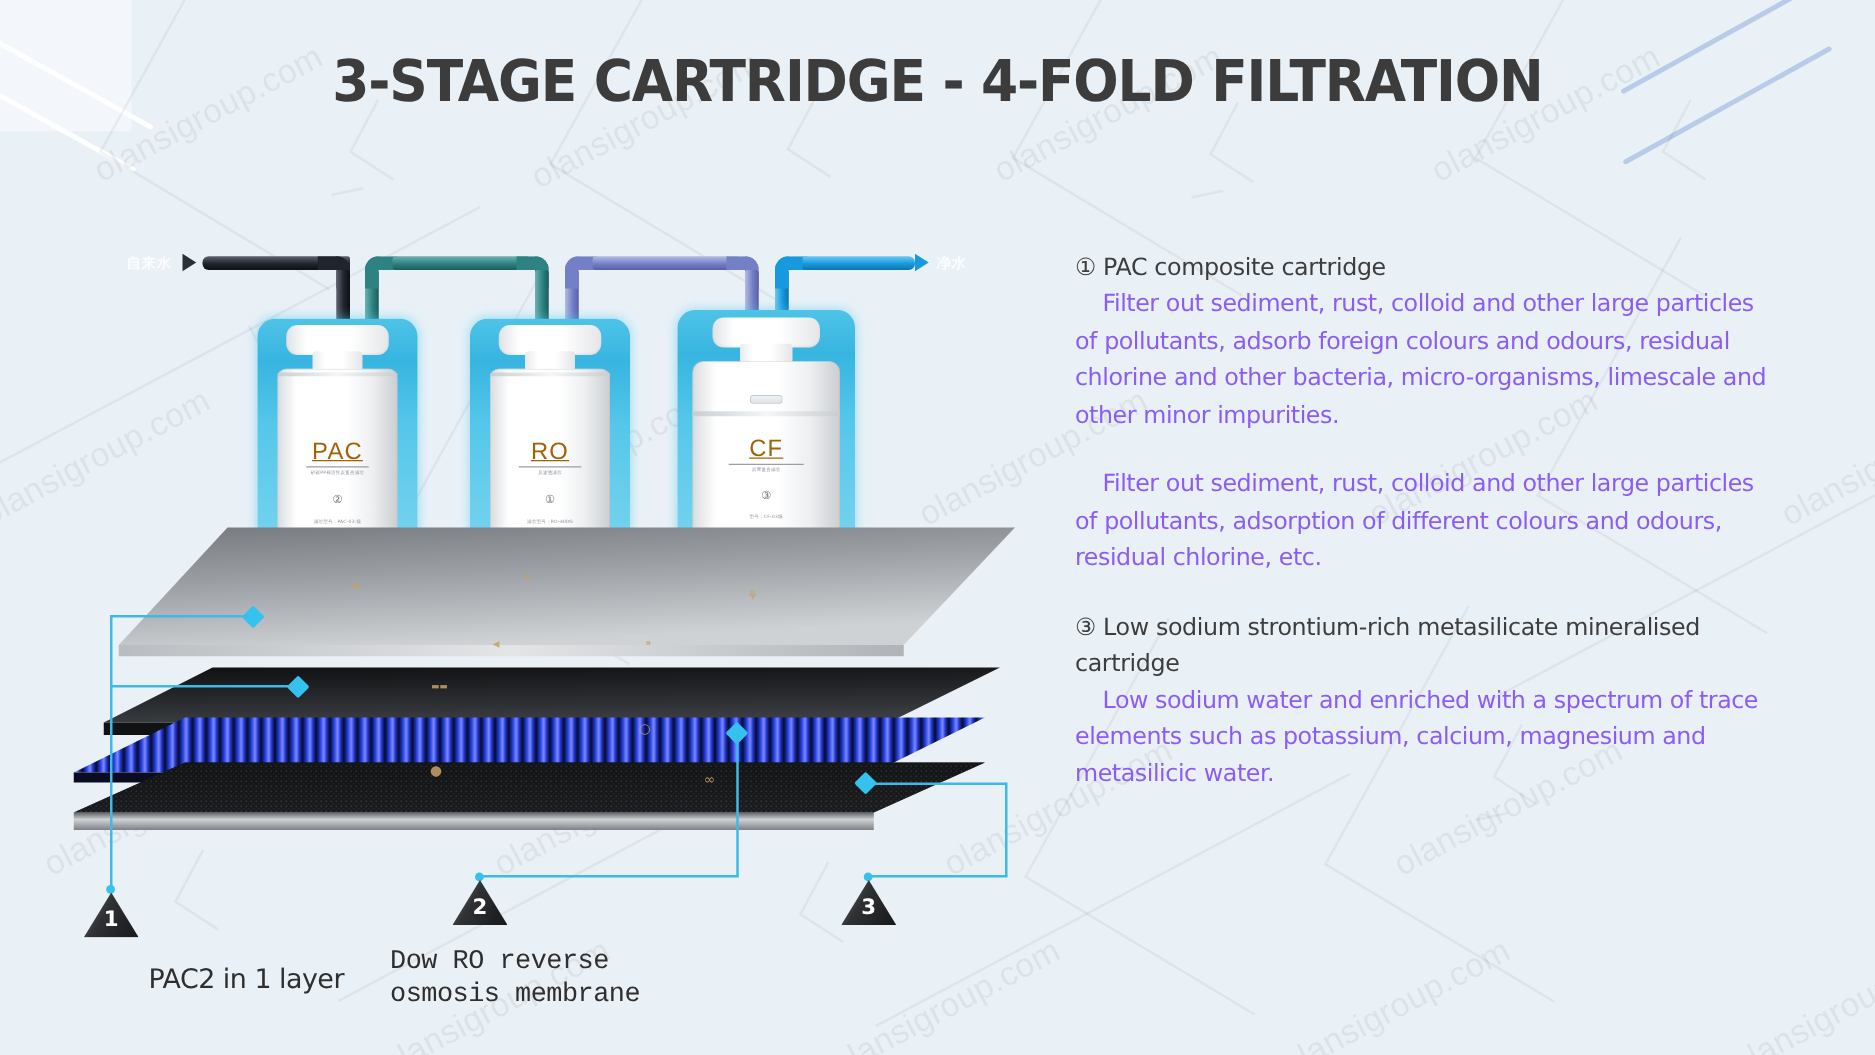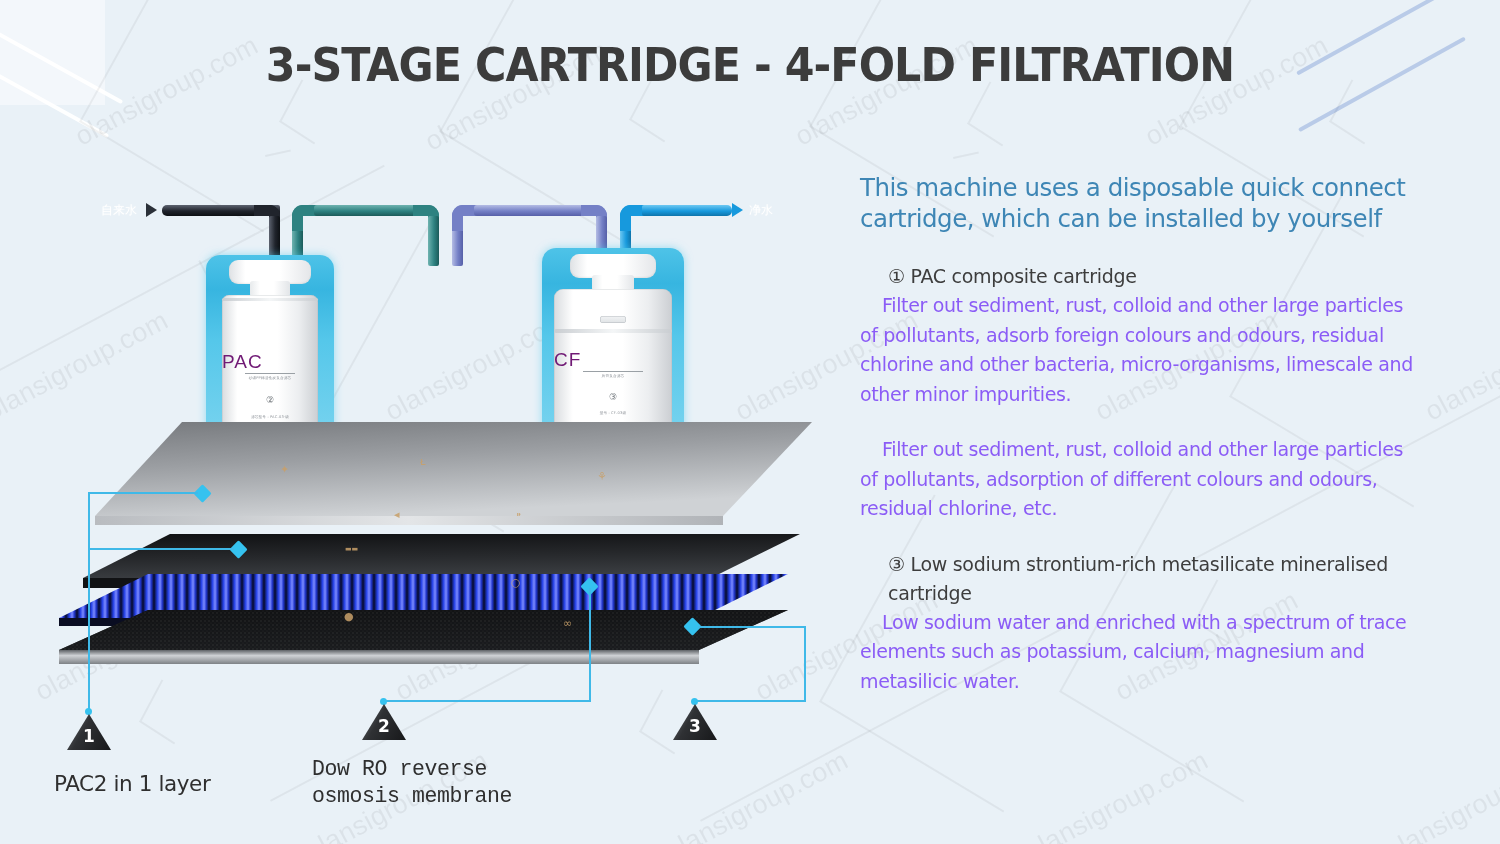--- a/index.html
+++ b/index.html
@@ -55,21 +55,21 @@
   
   #rightcol{ position:absolute; left:860px; top:172px; width:560px; }
   #lead{
     font-size:24.5px; line-height:31px; color:#3e86b5;
     font-family:"DejaVu Sans", sans-serif;
     letter-spacing:-.5px;
   }
   .para{ margin-top:22px; }
   .para .head{
     font-size:19px; line-height:29px; color:#3d3d3d;
-    font-family:"DejaVu Sans", sans-serif; letter-spacing:-.3px;margin-left:28px;
+    font-family:"DejaVu Sans", sans-serif; letter-spacing:-.3px;
   }
   .para .body{
     font-size:19px; line-height:29.5px; color:#8b5cf6;
     font-family:"DejaVu Sans", sans-serif; letter-spacing:-.35px;
     text-indent:22px;
   }
 
   
   #diagram{ position:absolute; left:0; top:0; width:860px; height:844px; }
 
@@ -112,23 +112,24 @@
     position:absolute;
     background:linear-gradient(90deg,#e7eaec 0%,#ffffff 25%,#ffffff 60%,#e2e5e8 100%);
     border-radius:3px;
   }
   .cart .ring{
     position:absolute; height:3px;
     background:linear-gradient(90deg,#c9cdd1,#f4f6f7,#c9cdd1);
     border-radius:2px;
   }
   .cart .lbl{
-    position:absolute; width:100%; text-align:left;
+    position:absolute; width:100%; text-align:center;
     font-family:"Liberation Sans", sans-serif;
-    color:#701a75;
+    color:#a16207;
+    text-decoration:underline;
   }
   .cart .lbl .big{ font-size:19px; letter-spacing:1px; }
   .cart .rule{
     position:absolute; height:1px; background:#9aa0a5;
   }
   .cart .tiny{
     position:absolute; width:100%; text-align:center;
     font-size:3.6px; color:#8d9298; line-height:5px;
     font-family:"DejaVu Sans", sans-serif;
     letter-spacing:.2px;
@@ -303,20 +304,35 @@
       <div class="lbl" style="left:16px;top:96px;width:96px;">
         <span class="big">PAC</span>
       </div>
       <div class="rule" style="left:39px;top:118px;width:50px;"></div>
       <div class="tiny" style="left:16px;top:121px;width:96px;">砂碳PP棉活性炭复合滤芯</div>
       <div class="circnum" style="left:16px;top:140px;width:96px;">②</div>
       <div class="tiny" style="left:16px;top:160px;width:96px;">滤芯型号：PAC-03·级</div>
       <div class="tiny" style="left:16px;top:172px;width:96px;">额定总净水量：1800L·使用寿命：12个月</div>
     </div>
 
+    <div class="cart" style="left:376px;top:255px;width:128px;height:190px;">
+      <div class="wet" style="left:0;top:0;width:128px;height:190px;"></div>
+      <div class="cap" style="left:23px;top:5px;width:82px;height:24px;"></div>
+      <div class="neck" style="left:44px;top:26px;width:40px;height:16px;"></div>
+      <div class="body" style="left:16px;top:40px;width:96px;height:150px;"></div>
+      <div class="ring" style="left:16px;top:43px;width:96px;"></div>
+      <div class="lbl" style="left:16px;top:96px;width:96px;">
+        <span class="big">RO</span>
+      </div>
+      <div class="rule" style="left:39px;top:118px;width:50px;"></div>
+      <div class="tiny" style="left:16px;top:121px;width:96px;">反渗透滤芯</div>
+      <div class="circnum" style="left:16px;top:140px;width:96px;">①</div>
+      <div class="tiny" style="left:16px;top:160px;width:96px;">滤芯型号：RO-400G</div>
+      <div class="tiny" style="left:16px;top:172px;width:96px;">额定总净水量：3000L·使用寿命：24个月</div>
+    </div>
 
     <div class="cart" style="left:542px;top:248px;width:142px;height:197px;">
       <div class="wet" style="left:0;top:0;width:142px;height:197px;"></div>
       <div class="cap" style="left:28px;top:6px;width:86px;height:24px;"></div>
       <div class="neck" style="left:50px;top:27px;width:42px;height:16px;"></div>
       <div class="body" style="left:12px;top:41px;width:118px;height:156px;border-radius:9px 9px 3px 3px;"></div>
       <div class="tab" style="left:58px;top:68px;width:26px;height:7px;"></div>
       <div class="ring" style="left:12px;top:81px;width:118px;height:4px;"></div>
       <div class="lbl" style="left:12px;top:101px;width:118px;">
         <span class="big">CF</span>
@@ -438,26 +454,25 @@
     <div class="co-diamond" style="left:686px;top:620px;"></div>
     <div class="co-line" style="left:698px;top:626px;width:107px;height:1.5px;"></div>
     <div class="co-line" style="left:804px;top:626px;width:1.5px;height:75px;"></div>
     <div class="co-line" style="left:694px;top:700px;width:112px;height:1.5px;"></div>
     <div class="co-dot" style="left:691px;top:698px;"></div>
     <div class="marker-wrap" style="left:673px;top:704px;">
       <div class="marker-tri"></div>
       <div class="marker-num">3</div>
     </div>
 
-    <div class="blabel" style="left:54px;top:770px;width:250px;">PAC2 in 1 layer</div>
+    <div class="blabel" style="left:72px;top:770px;width:250px;text-align:center;">PAC2 in 1 layer</div>
     <div class="blabel" style="left:312px;top:756px;width:235px;font-family:Liberation Mono, monospace;">Dow RO reverse osmosis membrane</div>
   </div>
 
   <div id="rightcol">
-    <div id="lead">This machine uses a disposable quick connect cartridge, which can be installed by yourself</div>
 
     <div class="para" style="margin-top:28px;">
       <div class="head">① PAC composite cartridge</div>
       <div class="body">Filter out sediment, rust, colloid and other large particles of pollutants, adsorb foreign colours and odours, residual chlorine and other bacteria, micro-organisms, limescale and other minor impurities.</div>
     </div>
 
     <div class="para" style="margin-top:26px;">
       <div class="body">Filter out sediment, rust, colloid and other large particles of pollutants, adsorption of different colours and odours, residual chlorine, etc.</div>
     </div>
 

